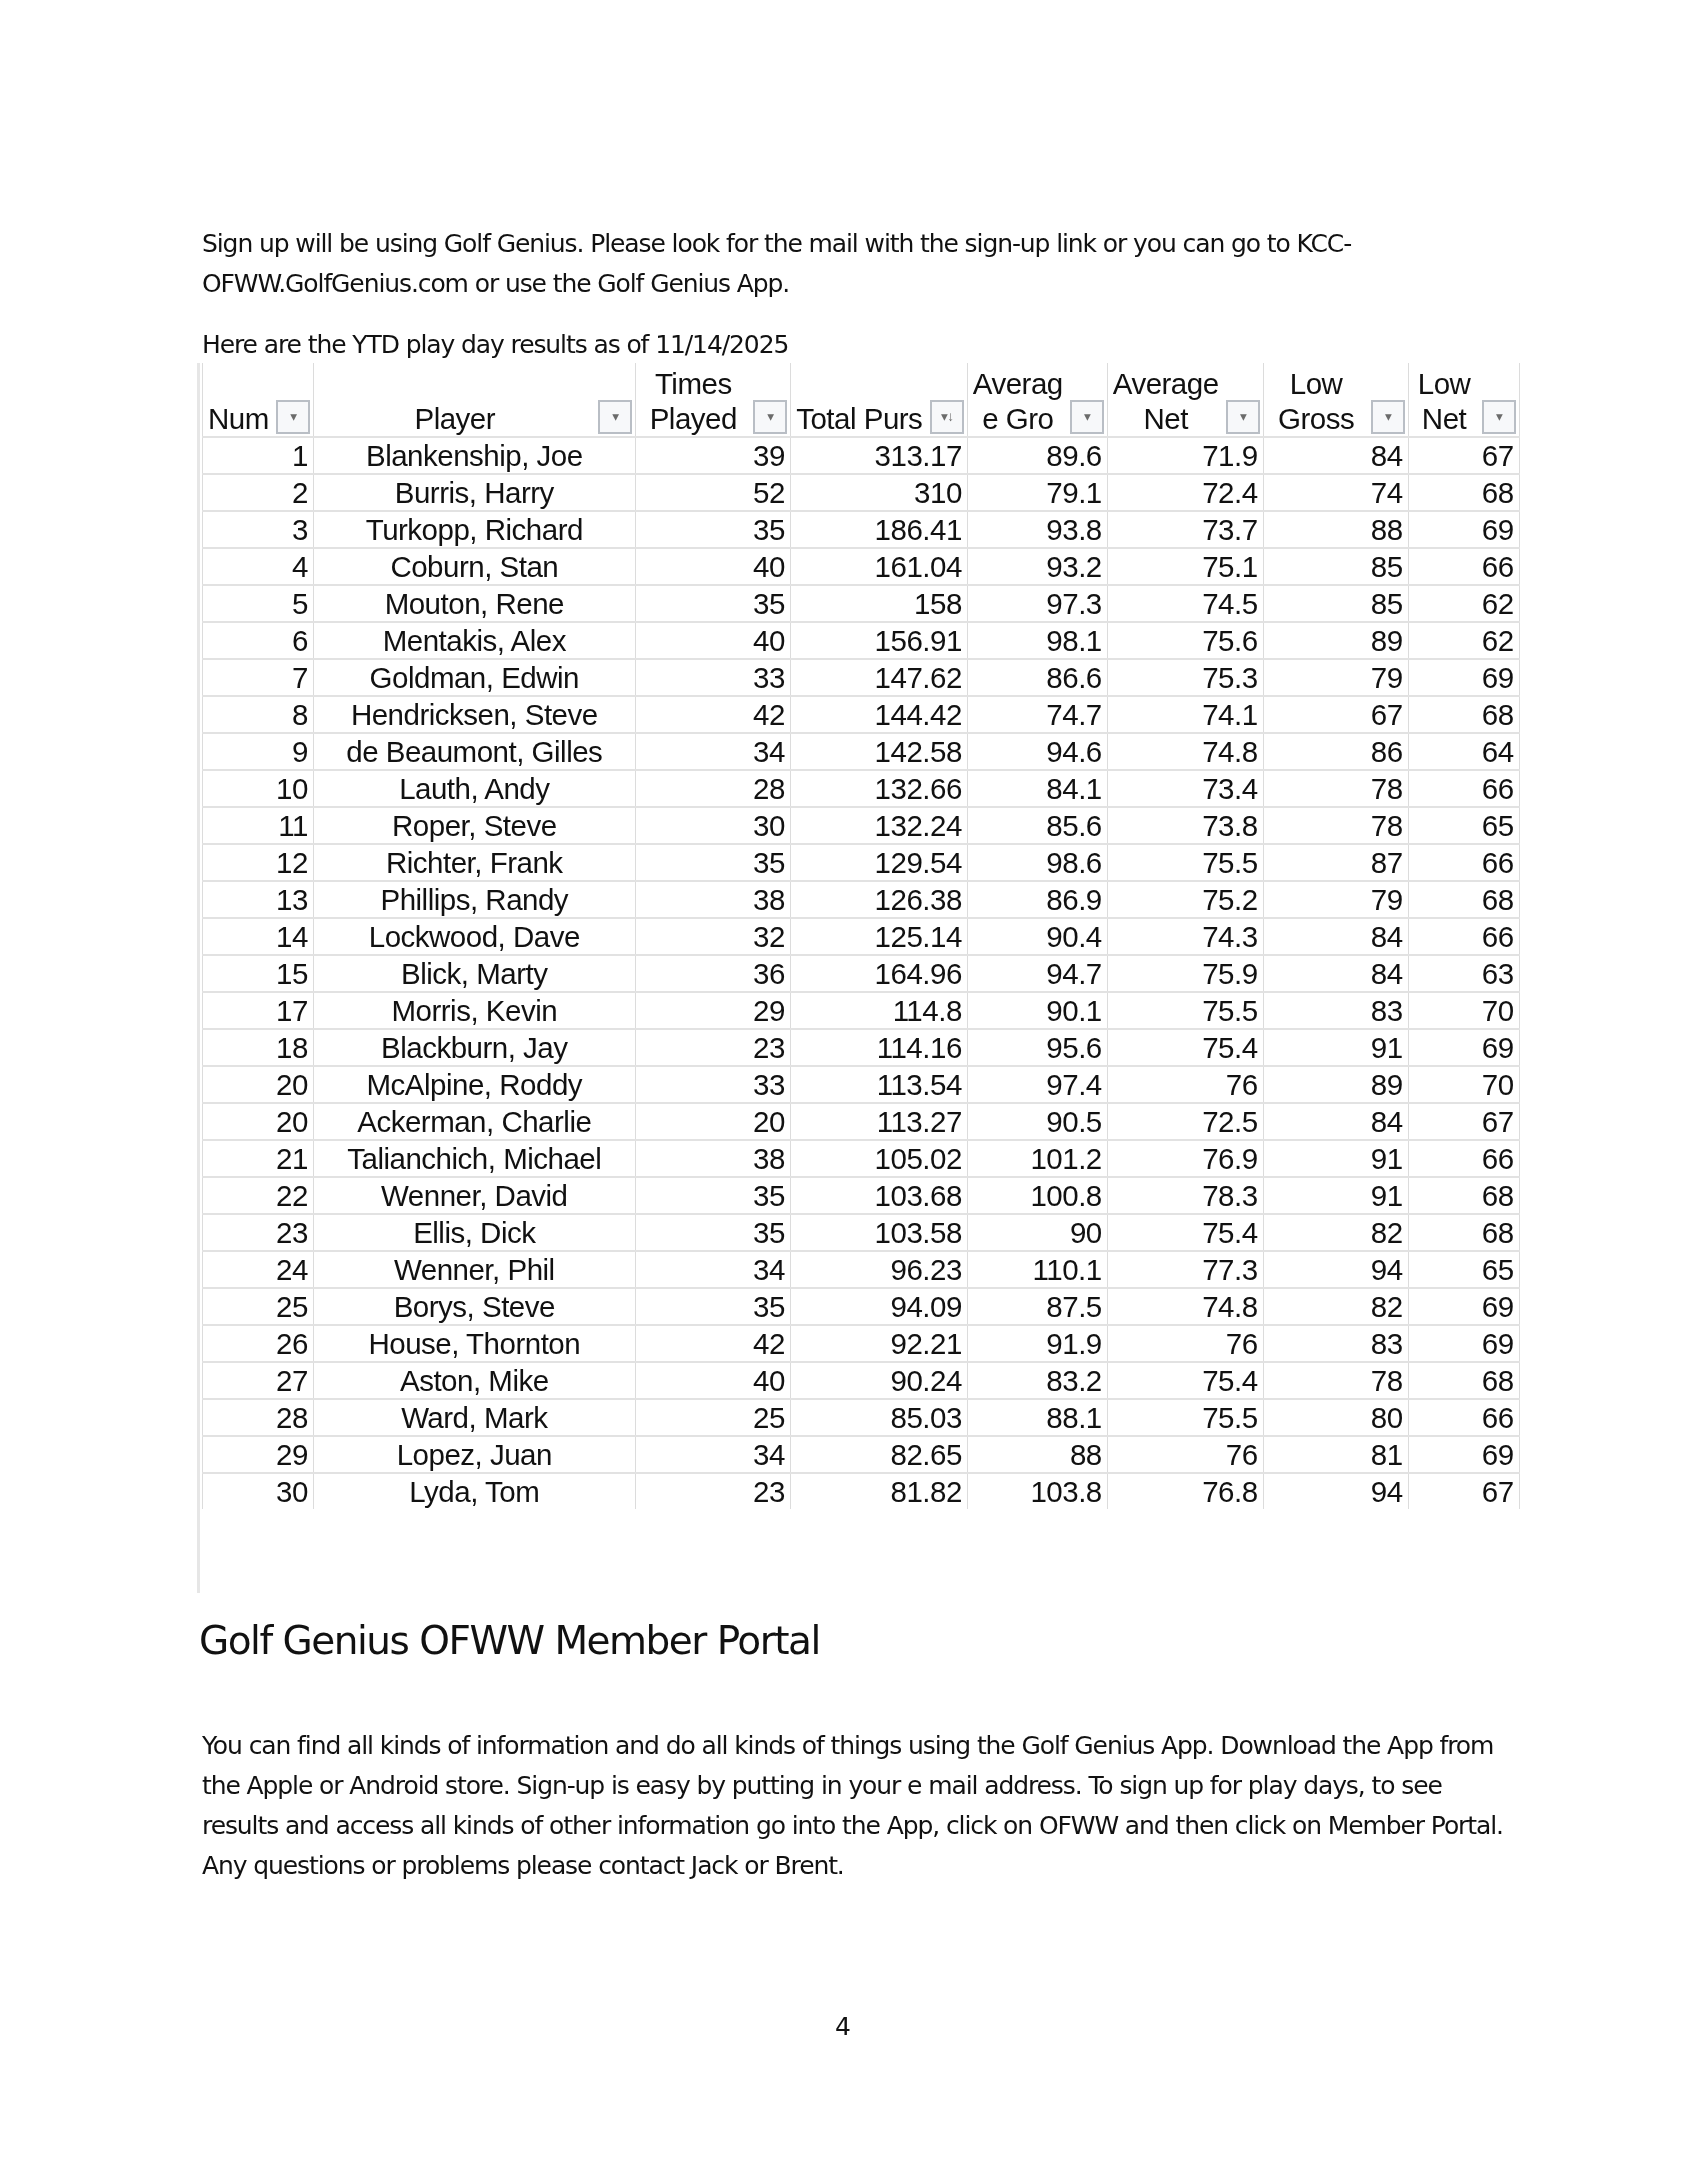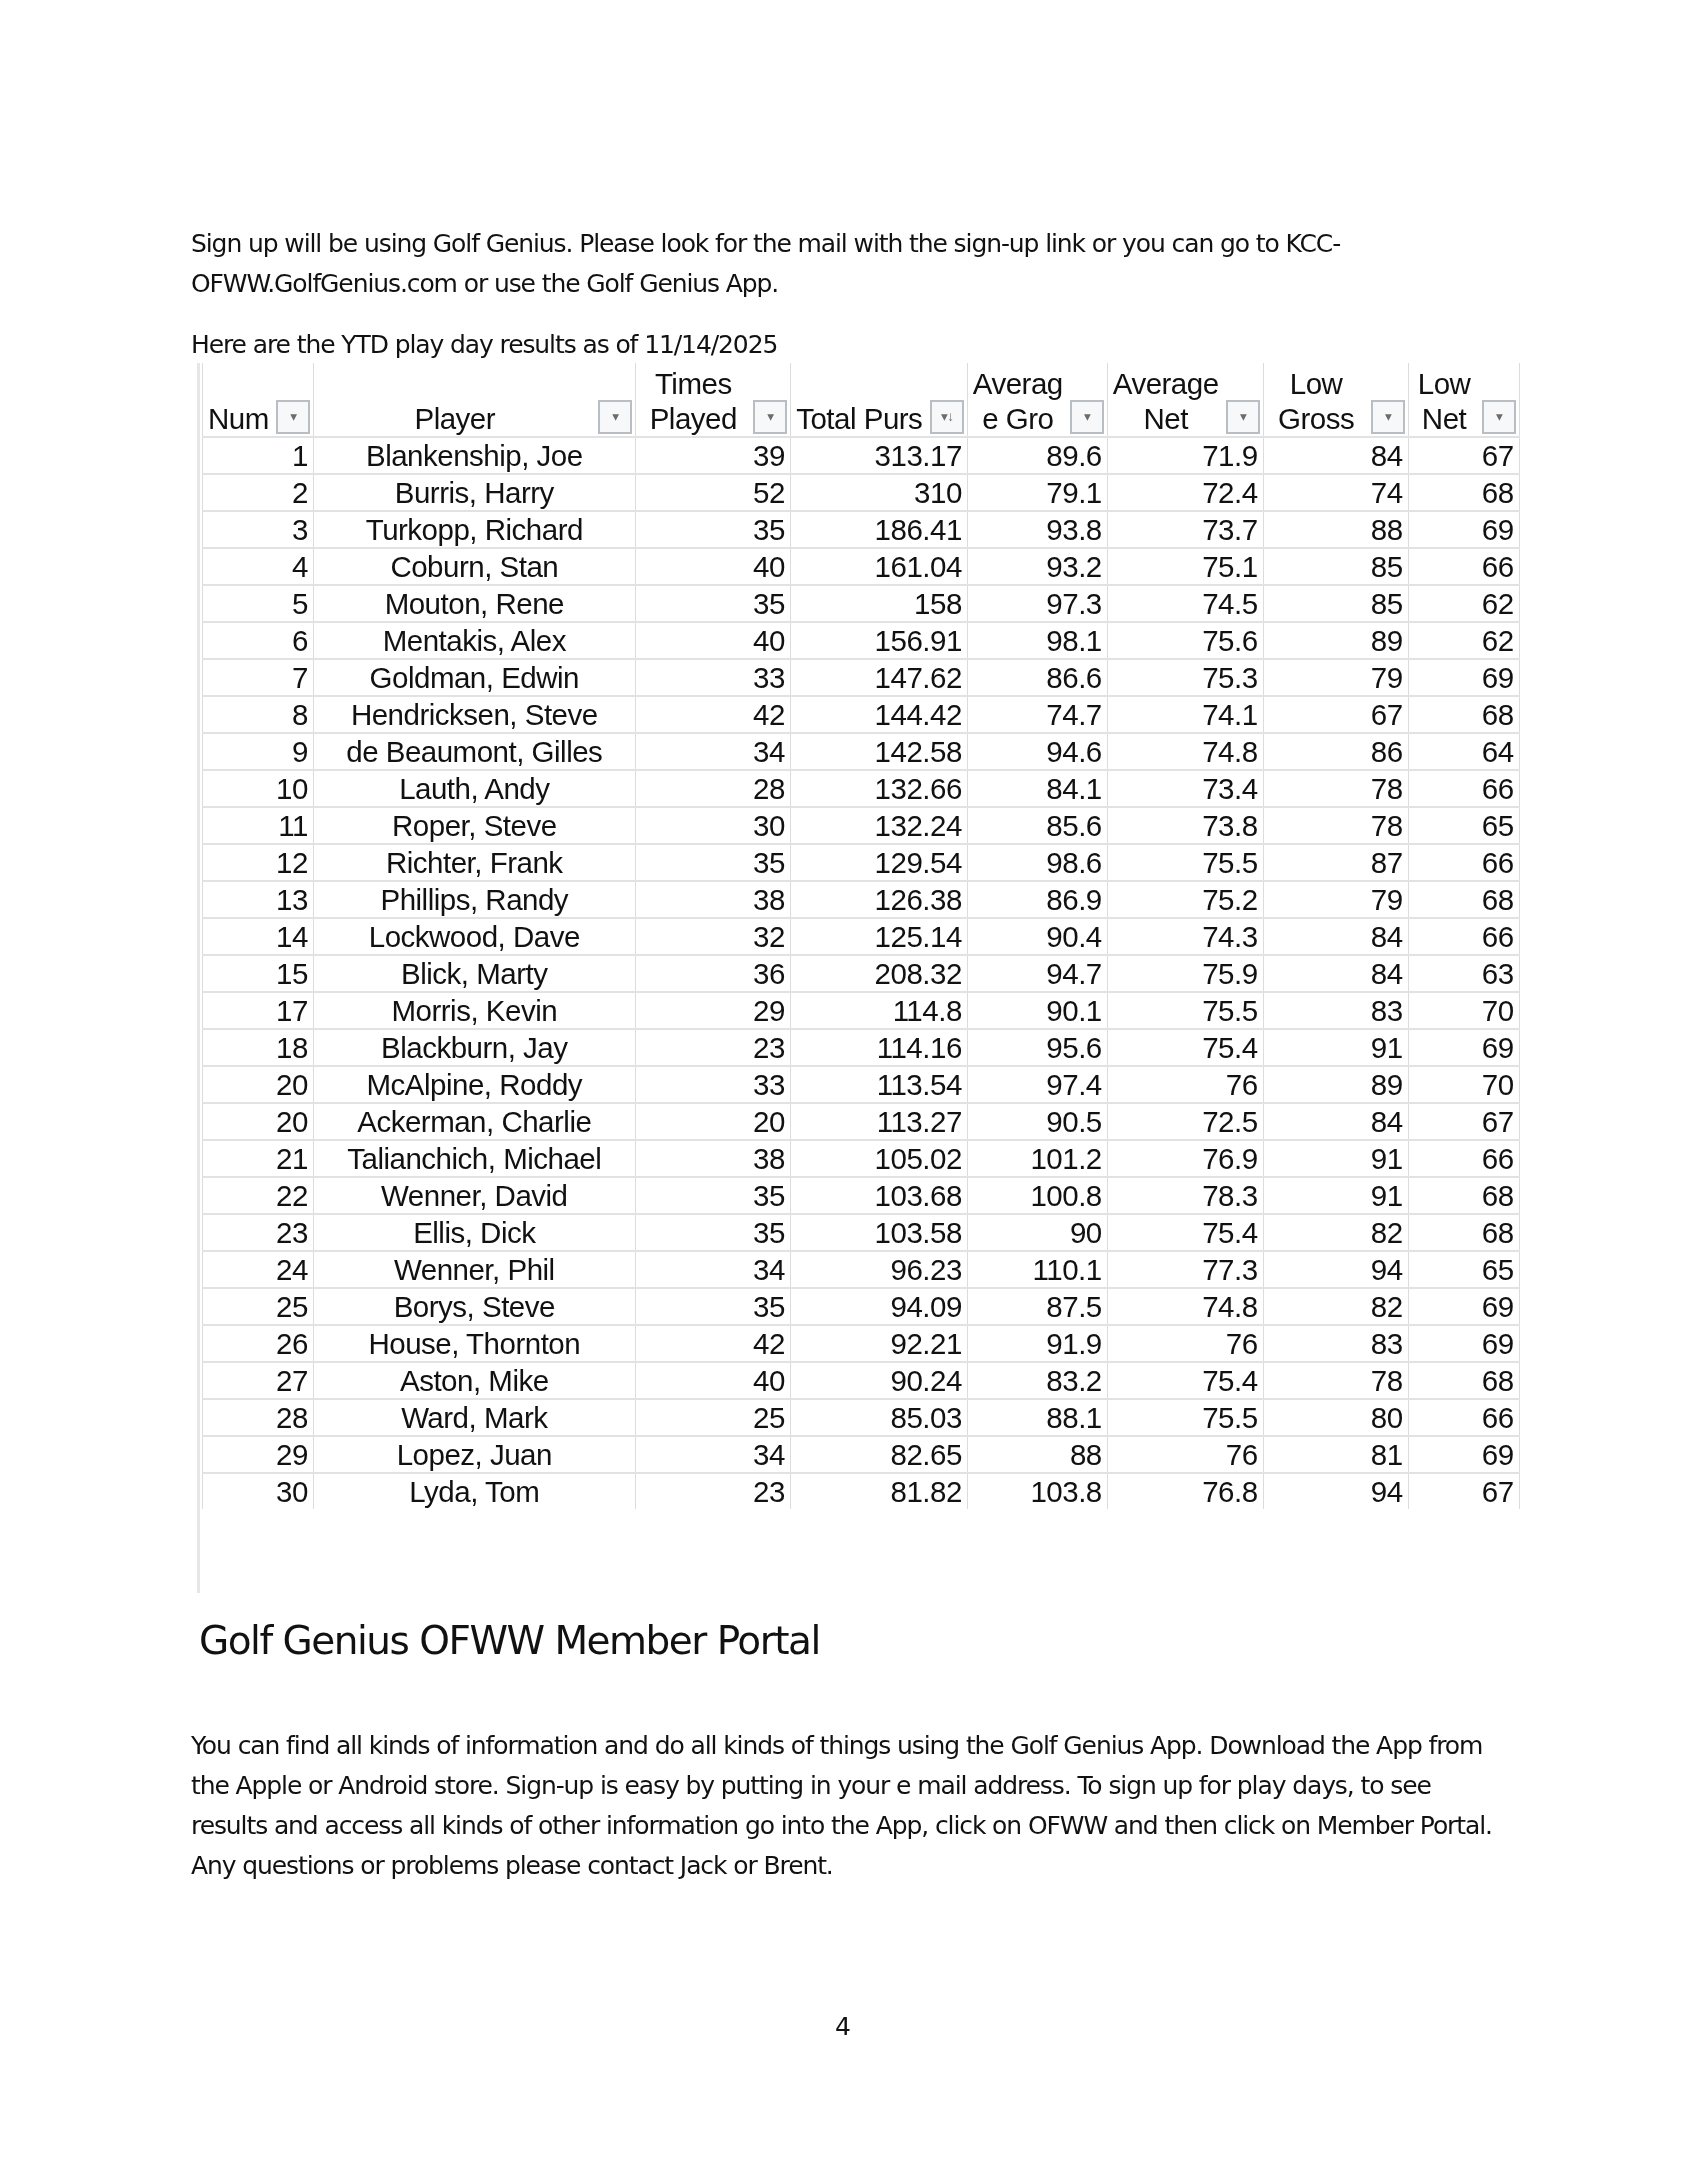--- a/index.html
+++ b/index.html
@@ -1,19 +1,19 @@
 <!DOCTYPE html>
 <html style="font-size:13.5px"><head>
   <meta charset="utf-8">
   <style>
     html, body { margin: 0; padding: 0; background: #ffffff; }
     body { width: 1687px; height: 2183px; position: relative; overflow: hidden; }
     .doc { font-family: "Liberation Sans", "DejaVu Sans", sans-serif; color: #111; }
     .para {
-      position: absolute; left: 191px; width: 1316px;
+      position: absolute; left: 202px; width: 1316px;
       font-family: "DejaVu Sans", "Liberation Sans", sans-serif;
       font-size: 25px; line-height: 40px; letter-spacing: -1.1px; color: #111;
     }
     #p1 { top: 199px; }
     #p2 { top: 300px; }
     #heading {
       position: absolute; left: 199px; top: 1618px;
       font-family: "DejaVu Sans", "Liberation Sans", sans-serif;
       font-size: 39px; letter-spacing: -1.5px; color: #111;
     }
@@ -280,21 +280,21 @@
             <td class="num">125.14</td>
             <td class="num">90.4</td>
             <td class="num">74.3</td>
             <td class="num">84</td>
             <td class="num">66</td>
           </tr>
           <tr>
             <td class="num">15</td>
             <td class="name">Blick, Marty</td>
             <td class="num">36</td>
-            <td class="num">208.32</td>
+            <td class="num">164.96</td>
             <td class="num">94.7</td>
             <td class="num">75.9</td>
             <td class="num">84</td>
             <td class="num">63</td>
           </tr>
           <tr>
             <td class="num">17</td>
             <td class="name">Morris, Kevin</td>
             <td class="num">29</td>
             <td class="num">114.8</td>

